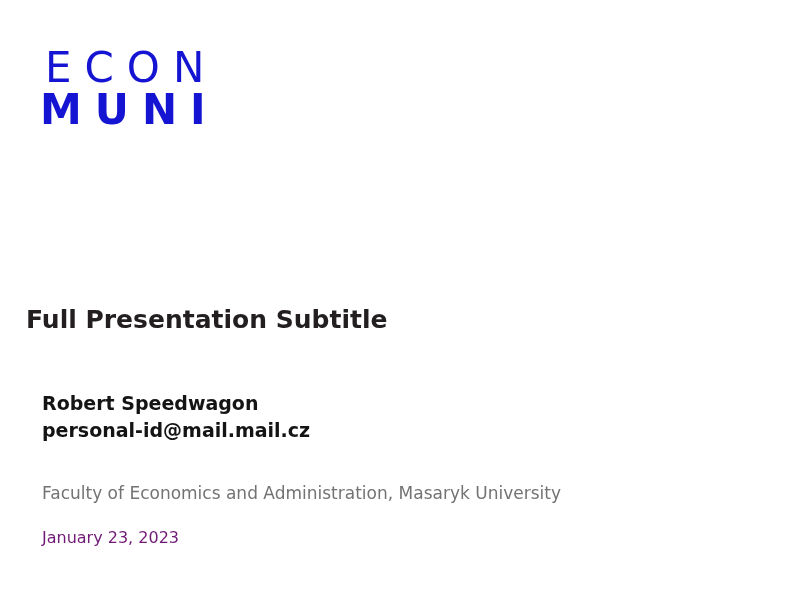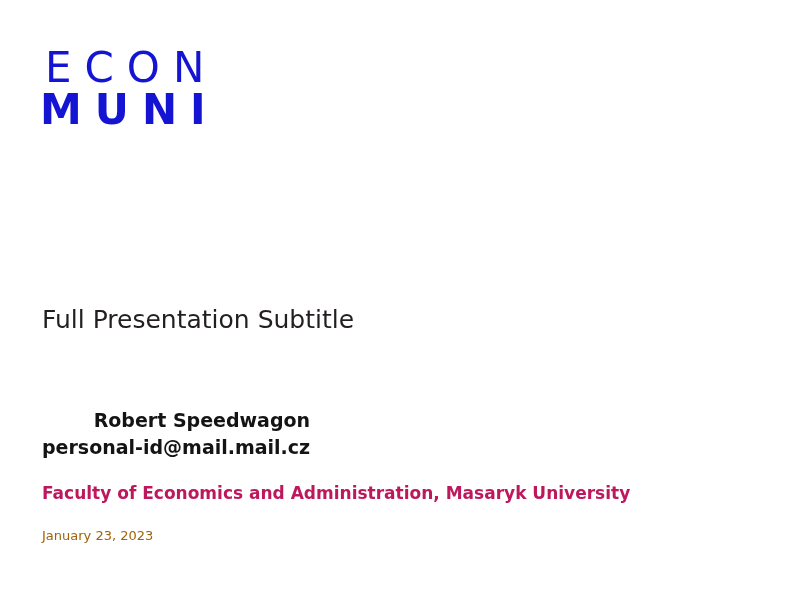--- a/index.html
+++ b/index.html
@@ -55,60 +55,59 @@
     top: 243px;
     color: #1a1ae0;
     font-size: 39px;
     font-weight: 700;
     letter-spacing: -0.2px;
     line-height: 1.05;
     white-space: nowrap;
   }
   .subtitle {
     position: absolute;
-    left: 42px;
+    left: 26px;
     top: 306px;
     color: #231f20;
     font-size: 25px;
-    font-weight: 400;
+    font-weight: 700;
     line-height: 1.1;
     white-space: nowrap;
   }
 
   
   .author-block {
     position: absolute;
     left: 42px;
-    top: 407px;
-    text-align: right;
+    top: 390px;
   }
   .author-name,
   .author-email {
     color: #141414;
     font-size: 19px;
     font-weight: 700;
     line-height: 1.42;
     white-space: nowrap;
   }
 
   .affiliation {
     position: absolute;
     left: 42px;
     top: 483px;
-    color: #be185d;
+    color: #737373;
     font-size: 17px;
-    font-weight: 700;
+    font-weight: 400;
     white-space: nowrap;
   }
   .date {
     position: absolute;
     left: 42px;
     top: 528px;
-    color: #a16207;
-    font-size: 13px;
+    color: #701a75;
+    font-size: 16px;
     font-weight: 400;
     white-space: nowrap;
   }
 </style>
 </head>
 <body>
 
 <div class="slide">
 
   <div class="logo">

